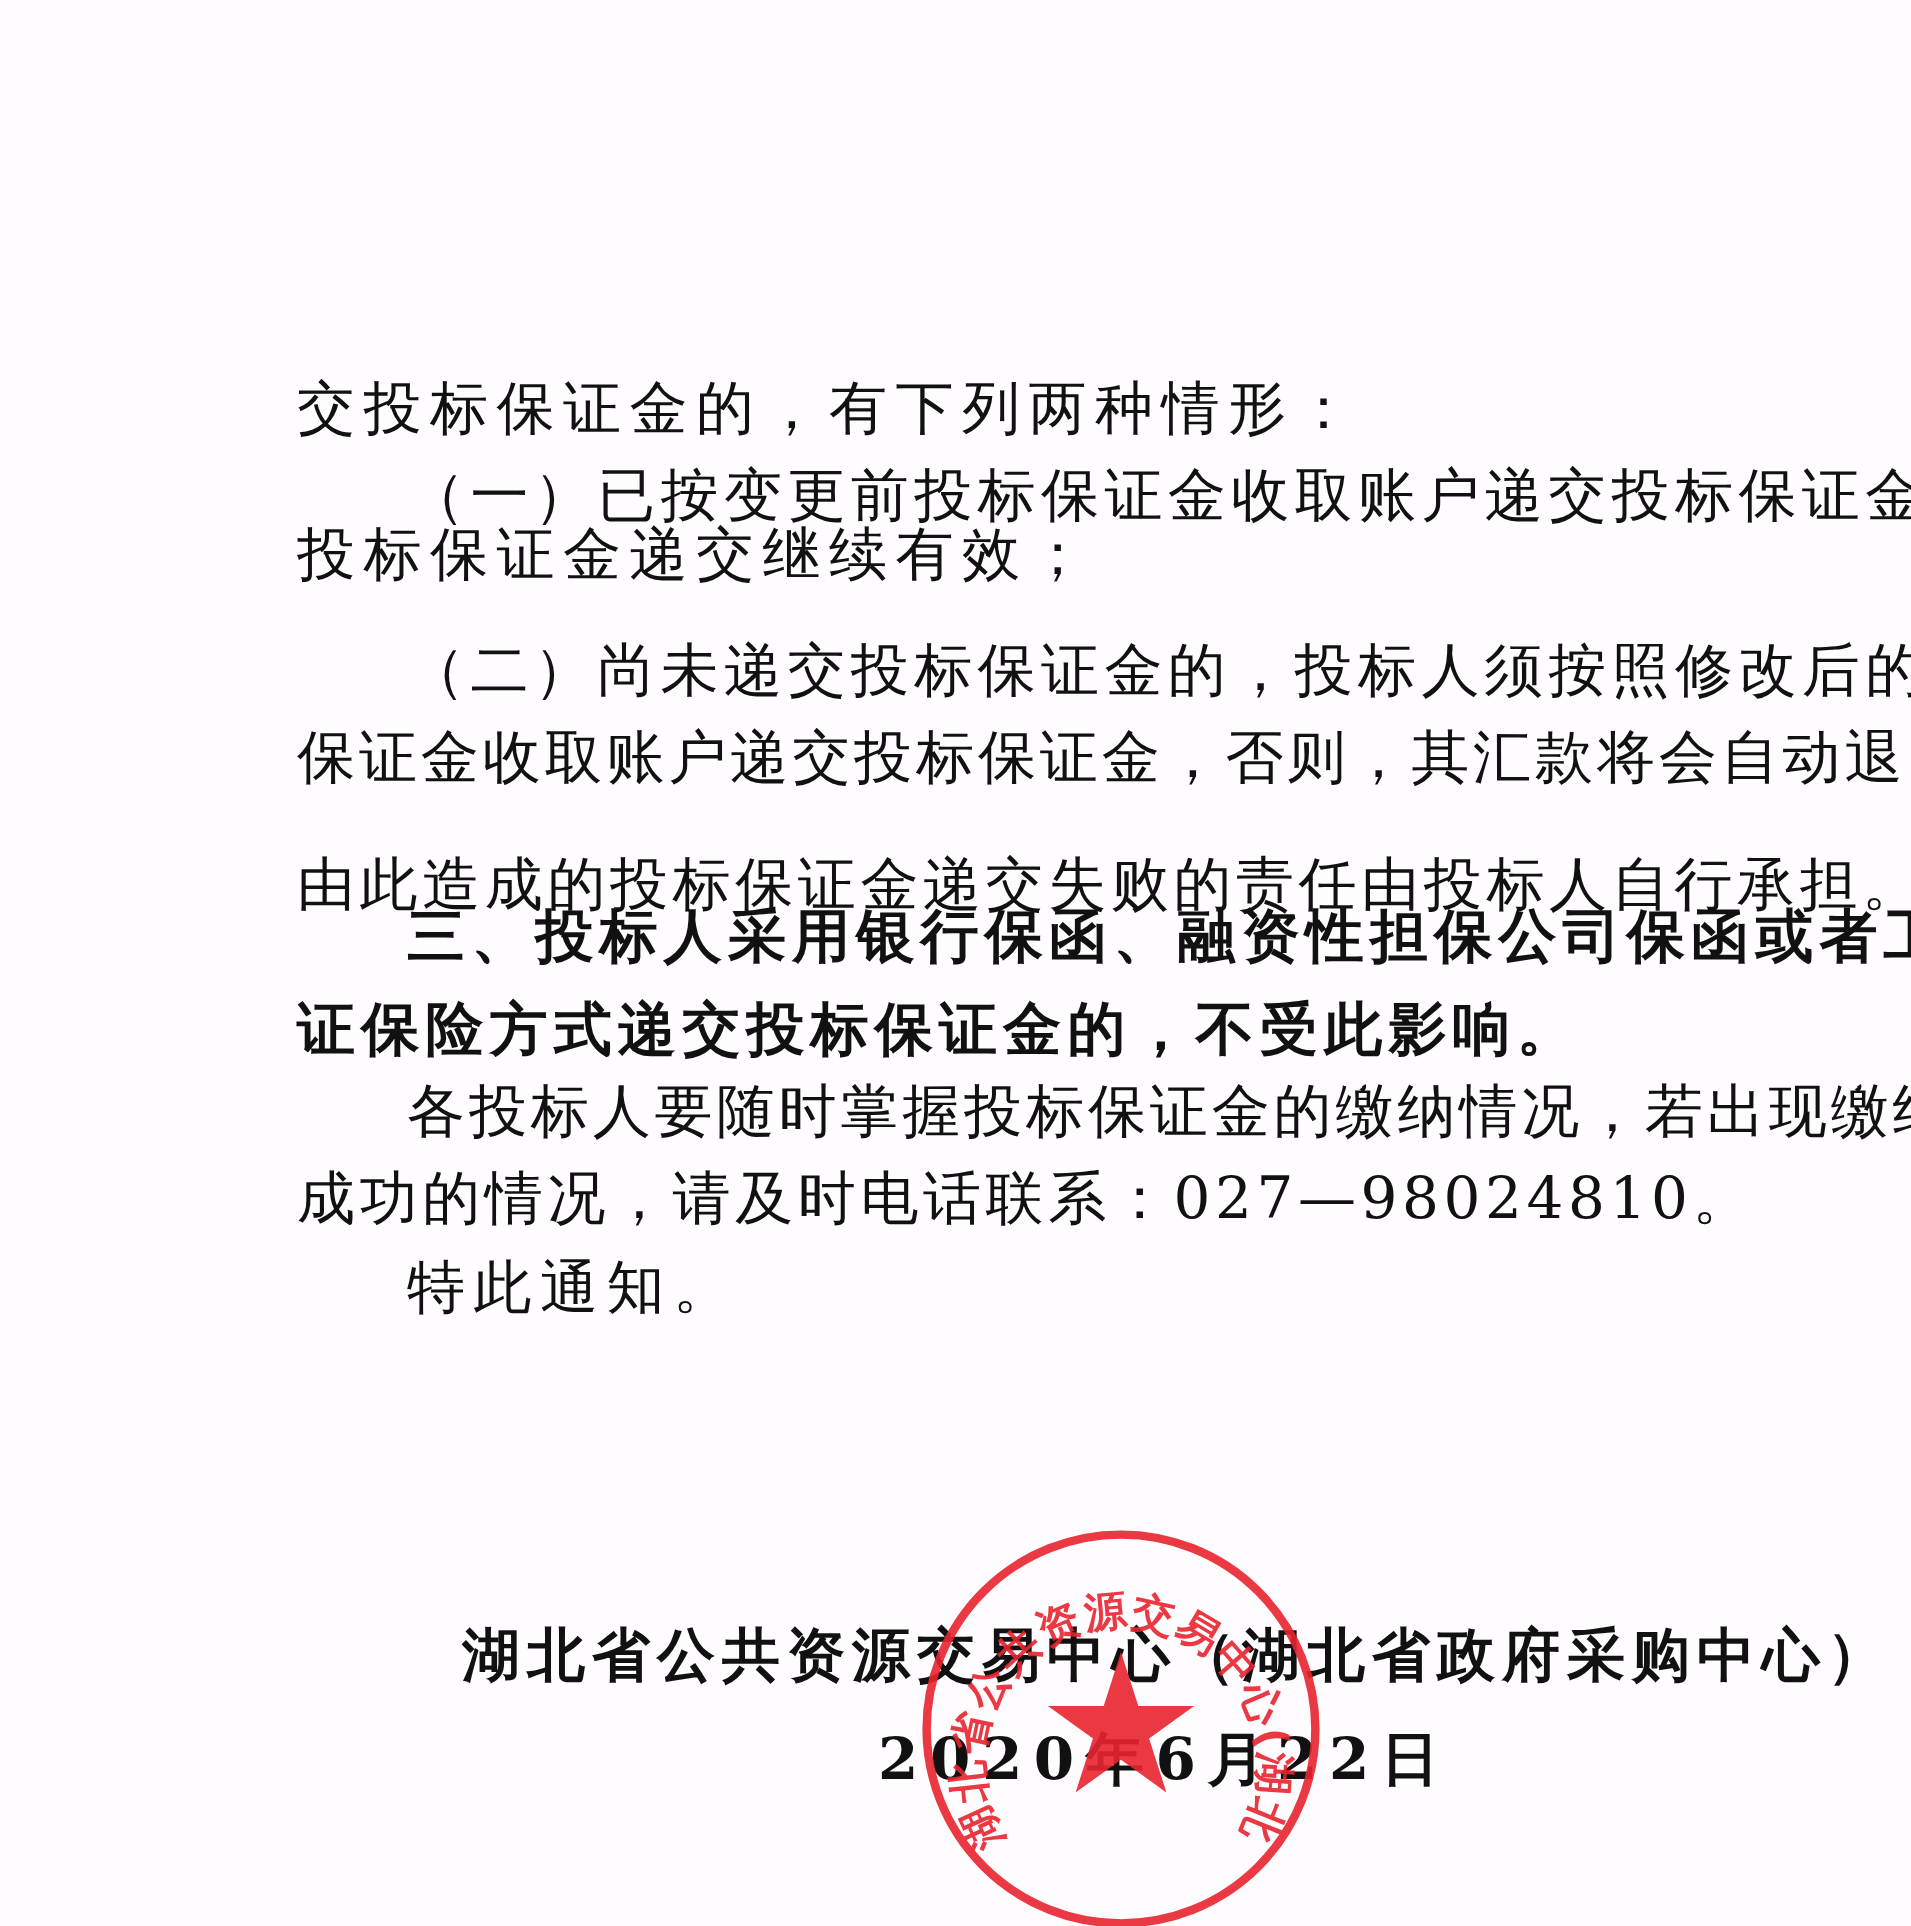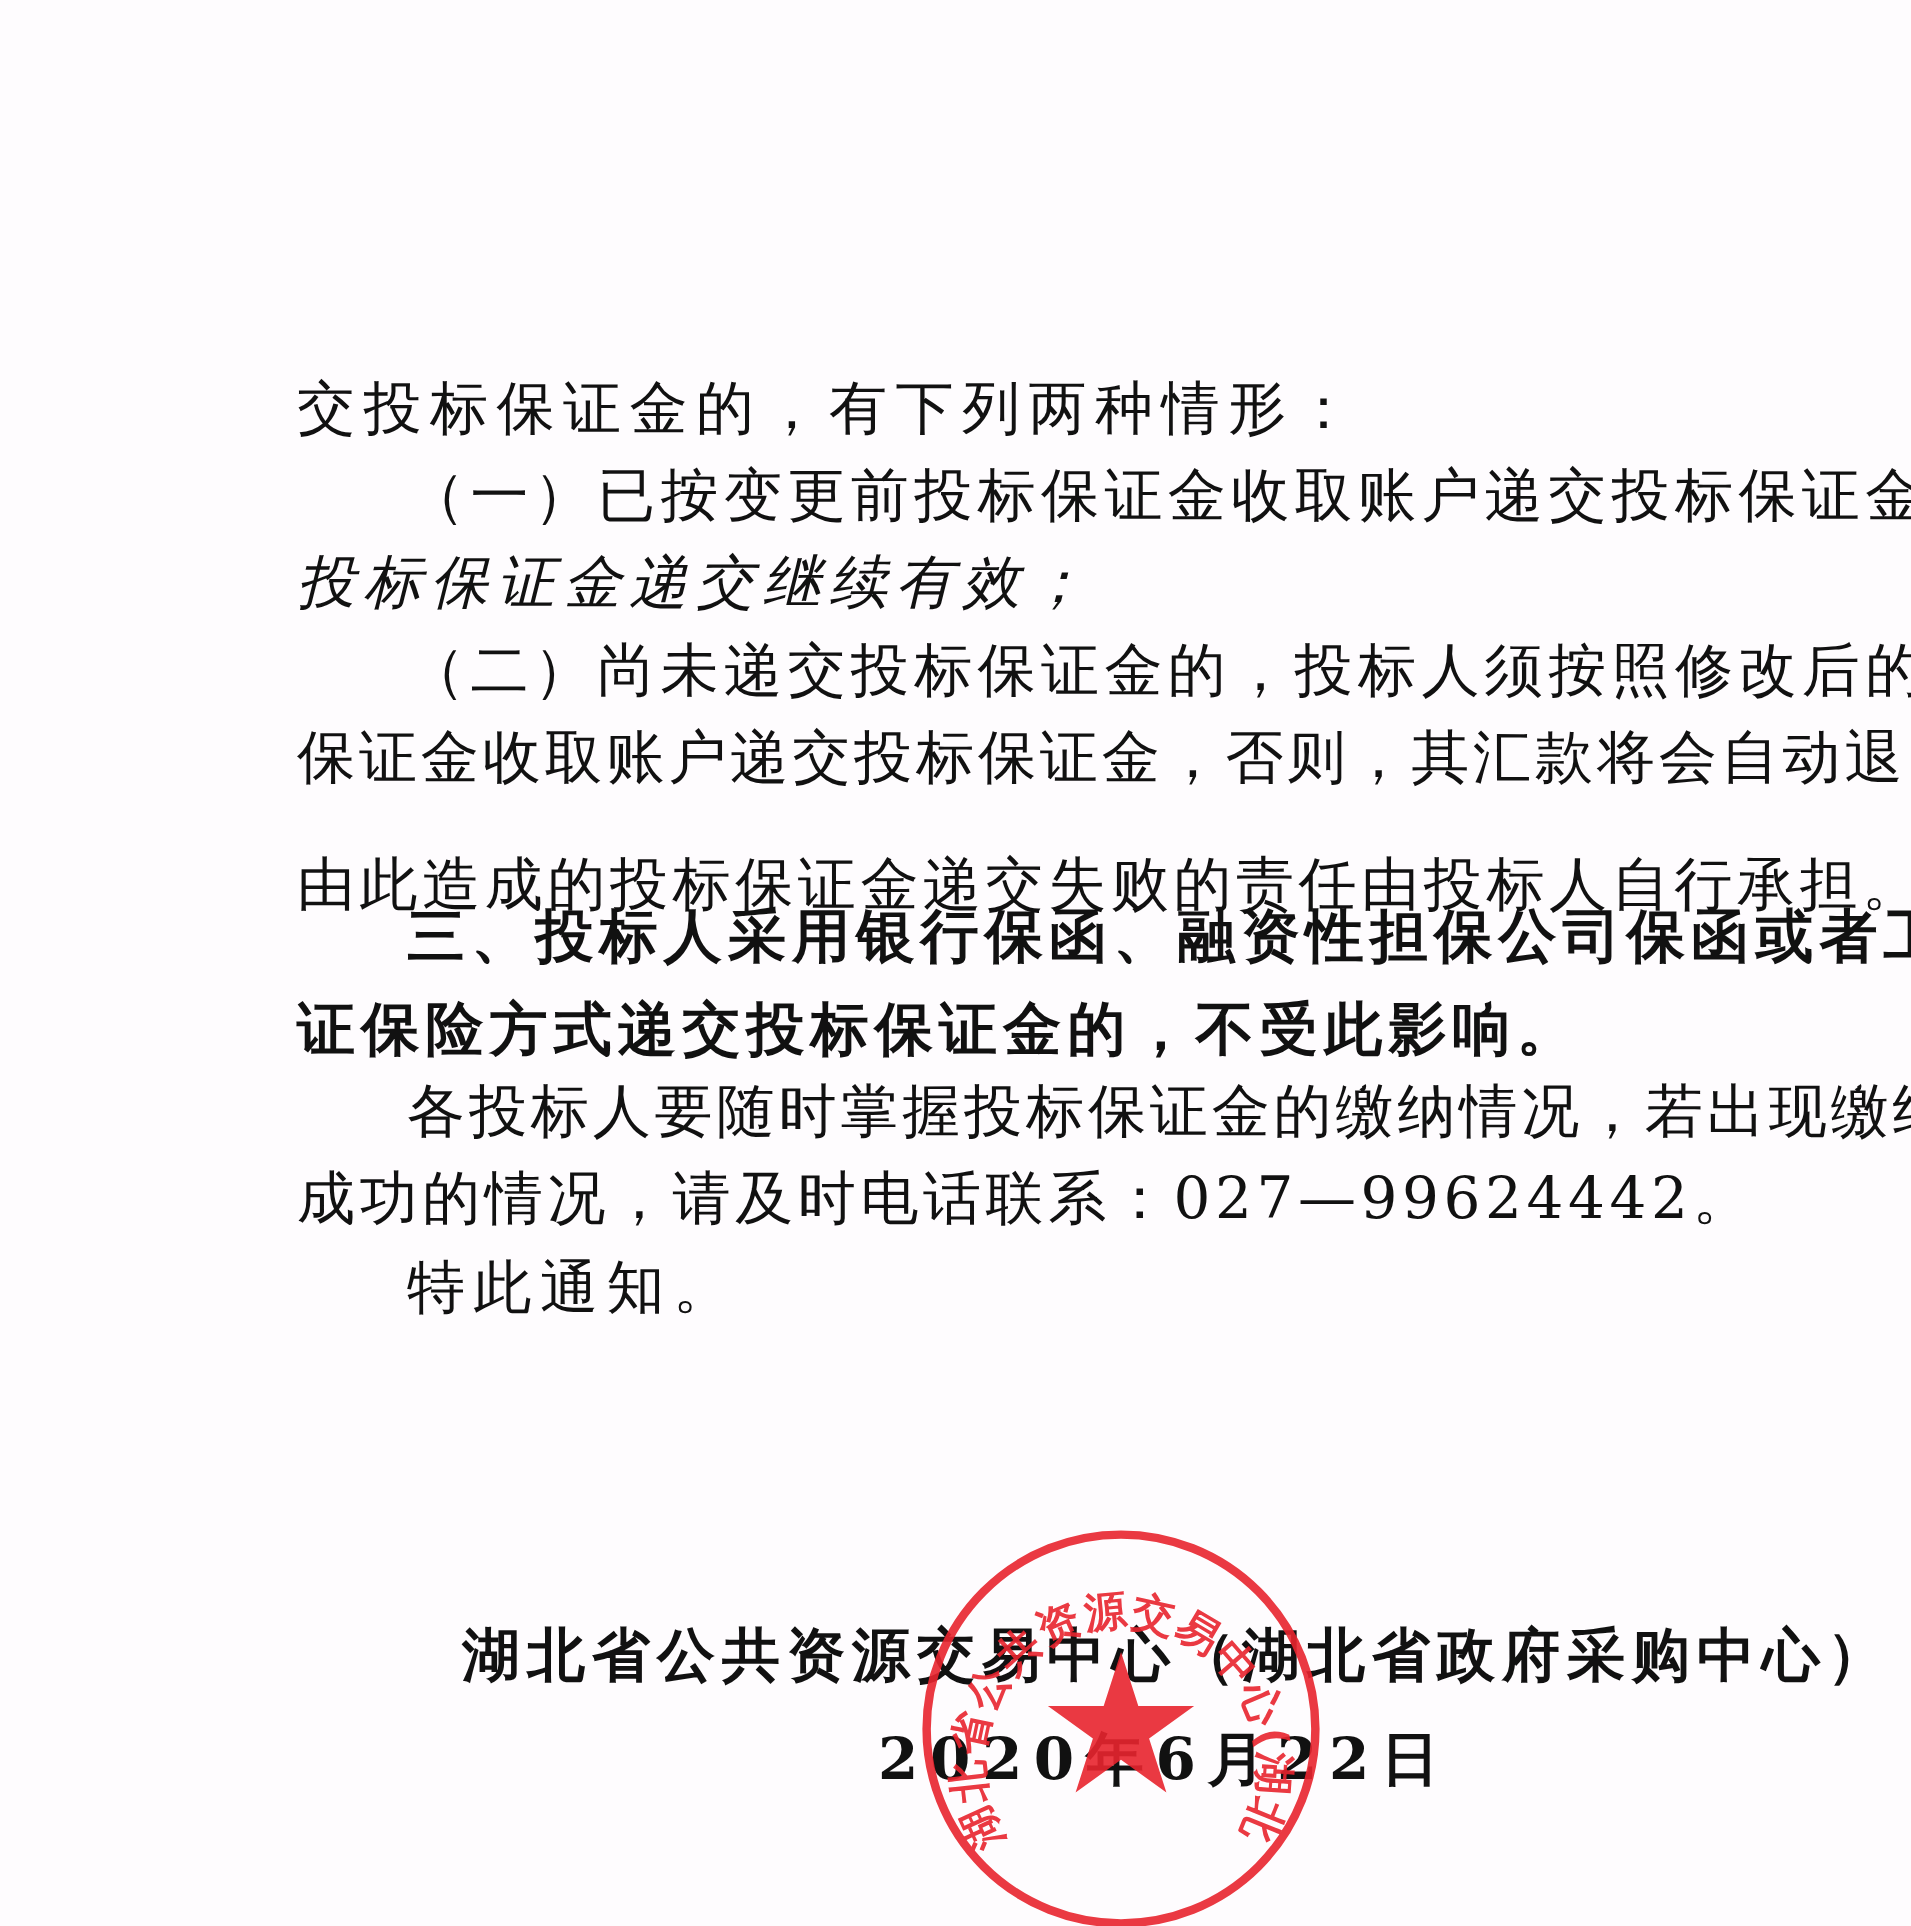--- a/index.html
+++ b/index.html
@@ -13,31 +13,31 @@
   .seal { position:absolute; left:917px; top:1525px; width:408px; height:408px; z-index:3; pointer-events:none; opacity:0.9; }
 </style>
 </head>
 <body>
 
 <div class="page">
 
   <div class="line" style="top:379px;">交投标保证金的，有下列两种情形：</div>
 
   <div class="line indent" style="top:466px; letter-spacing:5.4px;">（一）已按变更前投标保证金收取账户递交投标保证金的，</div>
-  <div class="line" style="top:553px;font-style:italic;">投标保证金递交继续有效；</div>
+  <div class="line" style="top:525px;">投标保证金递交继续有效；</div>
 
   <div class="line indent" style="top:641px; letter-spacing:5.4px;">（二）尚未递交投标保证金的，投标人须按照修改后的投标</div>
   <div class="line" style="top:728px; letter-spacing:3.9px;">保证金收取账户递交投标保证金，否则，其汇款将会自动退回，</div>
   <div class="line" style="top:860px; letter-spacing:4.6px;font-family:Liberation Mono, monospace;">由此造成的投标保证金递交失败的责任由投标人自行承担。</div>
 
   <div class="line indent bold" style="top:907px;">三、投标人采用银行保函、融资性担保公司保函或者工程保</div>
   <div class="line bold" style="top:1000px;">证保险方式递交投标保证金的，不受此影响。</div>
 
   <div class="line indent" style="top:1082px; letter-spacing:3.9px;">各投标人要随时掌握投标保证金的缴纳情况，若出现缴纳不</div>
-  <div class="line" style="top:1169px; letter-spacing:4.6px;">成功的情况，请及时电话联系：027—99624442。</div>
+  <div class="line" style="top:1169px; letter-spacing:4.6px;">成功的情况，请及时电话联系：027—98024810。</div>
 
   <div class="line indent" style="top:1258px;">特此通知。</div>
 
   <div class="sig" style="left:462px; top:1626px;">湖北省公共资源交易中心（湖北省政府采购中心）</div>
   <div class="sig" style="left:878px; top:1730px; letter-spacing:11.6px;">2020年6月22日</div>
 
   <svg class="seal" viewBox="0 0 1060 1060">
     <defs>
       <path id="sealArc" d="M 230 820 A 360 360 0 1 1 830 820" fill="none"></path>
     </defs>

